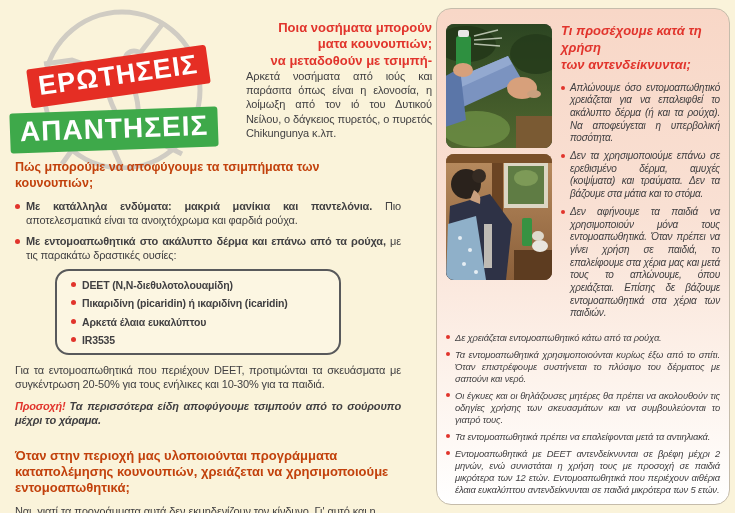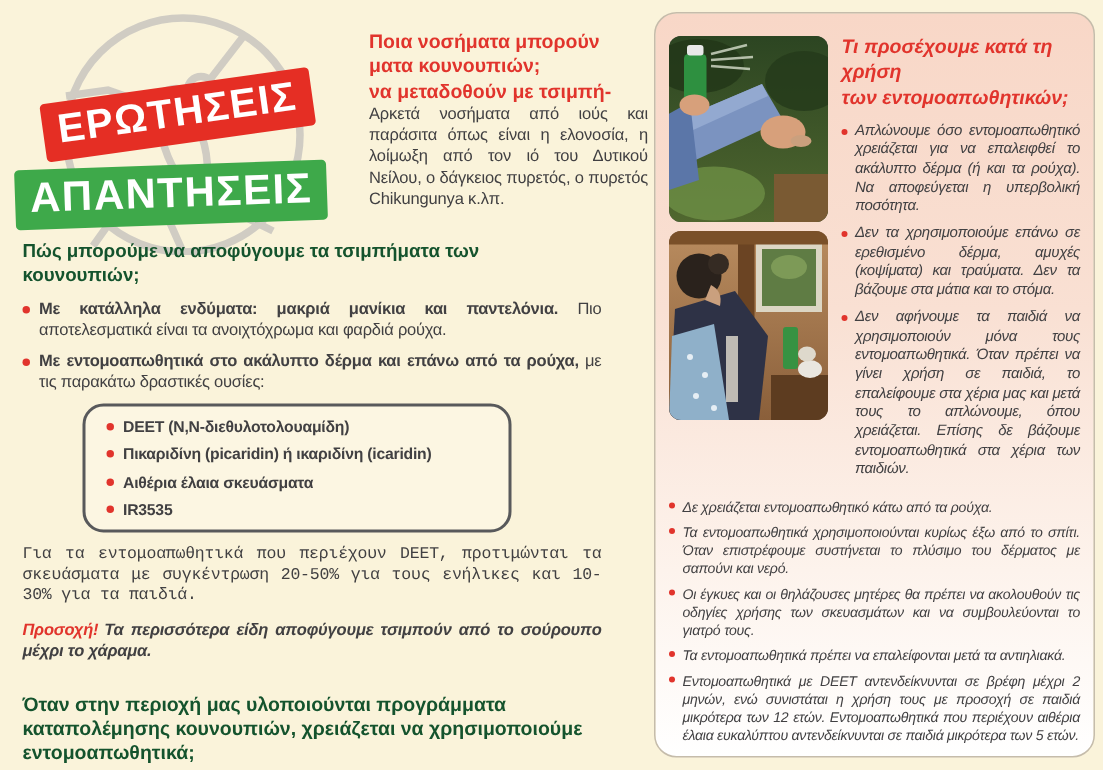--- a/index.html
+++ b/index.html
@@ -19,40 +19,40 @@
     letter-spacing:1px;text-align:center;white-space:nowrap;
     padding:5px 10px 7px 10px;border-radius:3px;
     font-size:27px;line-height:1;
   }
   .stamp.red{left:26px;top:55px;background:#e52e24;transform:rotate(-8deg);}
   .stamp.green{left:8px;top:108px;background:#3ea94a;transform:rotate(-2deg);font-size:28px;}
 
   
   .q1{left:246px;top:20px;width:186px;}
   .red-h{color:#e1342c;font-weight:bold;font-size:12.5px;line-height:1.25;}
-  .q1 .red-h{font-size:13px;}
+  .q1 .red-h{font-size:13px;text-align:right;}
   .body-txt{font-size:11px;line-height:1.3;text-align:justify;letter-spacing:-0.1px;}
   .q1 .body-txt{margin-top:0;}
 
   
   .left-main{left:15px;top:160px;width:386px;}
-  .sec-title{color:#14532d;font-weight:bold;font-size:12.5px;line-height:1.25;margin-bottom:9px;}
+  .sec-title{color:#c2410c;font-weight:bold;font-size:12.5px;line-height:1.25;margin-bottom:9px;}
   .blt{position:relative;padding-left:11px;margin-bottom:7px;font-size:11px;line-height:1.25;text-align:justify;letter-spacing:-0.15px;}
   .dot{position:absolute;left:0;top:4px;width:5px;height:5px;border-radius:50%;background:#e1342c;}
   .blt b{font-weight:bold;}
 
   .deet-box{
     margin:4px 0 9px 40px;width:240px;
     border:2px solid #58595b;border-radius:14px;
     padding:8px 28px 6px 14px;background:#fcf6e2;
   }
   .deet-box .blt{margin-bottom:5px;font-weight:bold;font-size:10.5px;}
   .deet-box .blt .dot{top:3px;}
 
-  .note{font-size:11px;line-height:1.25;text-align:justify;letter-spacing:-0.15px;margin-bottom:9px;font-family:Liberation Mono, monospace;}
+  .note{font-size:11px;line-height:1.25;text-align:justify;letter-spacing:-0.15px;margin-bottom:9px;}
   .warn{font-size:11px;line-height:1.25;text-align:justify;font-style:italic;font-weight:bold;margin-bottom:20px;letter-spacing:-0.15px;}
   .warn .w-label{color:#e1342c;margin-right:4px;}
   .q3-title{margin-top:2px;margin-bottom:7px;font-size:13px;}
   .q3-body{font-size:11px;line-height:1.3;letter-spacing:-0.1px;}
 
   
   .panel{
     left:436px;top:8px;width:294px;height:497px;box-sizing:border-box;
     background:linear-gradient(180deg,#f8d7c7 0%,#f9e0d3 40%,#fdf3ec 75%,#ffffff 100%);
     border:1px solid #c5bcab;border-radius:15px;
@@ -106,21 +106,21 @@
   <div class="blt">
     <span class="dot"></span><b>Με κατάλληλα ενδύματα: μακριά μανίκια και παντελόνια.</b><span> Πιο αποτελεσματικά είναι τα ανοιχτόχρωμα και φαρδιά ρούχα.</span>
   </div>
   <div class="blt">
     <span class="dot"></span><b>Με εντομοαπωθητικά στο ακάλυπτο δέρμα και επάνω από τα ρούχα,</b><span> με τις παρακάτω δραστικές ουσίες:</span>
   </div>
 
   <div class="deet-box">
     <div class="blt"><span class="dot"></span><span>DEET (N,N-διεθυλοτολουαμίδη)</span></div>
     <div class="blt"><span class="dot"></span><span>Πικαριδίνη (picaridin) ή ικαριδίνη (icaridin)</span></div>
-    <div class="blt"><span class="dot"></span><span>Αιθέρια έλαια σκευάσματα</span></div>
+    <div class="blt"><span class="dot"></span><span>Αρκετά έλαια ευκαλύπτου</span></div>
     <div class="blt" style="margin-bottom:0"><span class="dot"></span><span>IR3535</span></div>
   </div>
 
   <div class="note">Για τα εντομοαπωθητικά που περιέχουν DEET, προτιμώνται τα σκευάσματα με συγκέντρωση 20-50% για τους ενήλικες και 10-30% για τα παιδιά.</div>
 
   <div class="warn">
     <span class="w-label">Προσοχή!</span><span>Τα περισσότερα είδη αποφύγουμε τσιμπούν από το σούρουπο μέχρι το χάραμα.</span>
   </div>
 
   <div class="sec-title q3-title">
@@ -192,21 +192,21 @@
           <circle cx="33" cy="22" r="7" fill="#352b23"></circle>
           <path d="M28,36 Q36,40 34,50 L24,46 Z" fill="#caa07e"></path>
           <rect x="38" y="70" width="8" height="44" fill="#d8d3c8" opacity="0.85"></rect>
         </svg>
       </div>
     </div>
 
     <div class="panel-col">
       <div class="red-h">
         <div>Τι προσέχουμε κατά τη χρήση</div>
-        <div>των εντομοαπωθητικών;</div>
+        <div>των αντενδείκνυνται;</div>
       </div>
       <div class="pblt"><span class="dot"></span><span>Απλώνουμε όσο εντομοαπωθητικό χρειάζεται για να επαλειφθεί το ακάλυπτο δέρμα (ή και τα ρούχα). Να αποφεύγεται η υπερβολική ποσότητα.</span></div>
       <div class="pblt"><span class="dot"></span><span>Δεν τα χρησιμοποιούμε επάνω σε ερεθισμένο δέρμα, αμυχές (κοψίματα) και τραύματα. Δεν τα βάζουμε στα μάτια και το στόμα.</span></div>
       <div class="pblt"><span class="dot"></span><span>Δεν αφήνουμε τα παιδιά να χρησιμοποιούν μόνα τους εντομοαπωθητικά. Όταν πρέπει να γίνει χρήση σε παιδιά, το επαλείφουμε στα χέρια μας και μετά τους το απλώνουμε, όπου χρειάζεται. Επίσης δε βάζουμε εντομοαπωθητικά στα χέρια των παιδιών.</span></div>
     </div>
   </div>
 
   <div class="panel-bottom">
     <div class="pblt"><span class="dot"></span><span>Δε χρειάζεται εντομοαπωθητικό κάτω από τα ρούχα.</span></div>
     <div class="pblt"><span class="dot"></span><span>Τα εντομοαπωθητικά χρησιμοποιούνται κυρίως έξω από το σπίτι. Όταν επιστρέφουμε συστήνεται το πλύσιμο του δέρματος με σαπούνι και νερό.</span></div>

